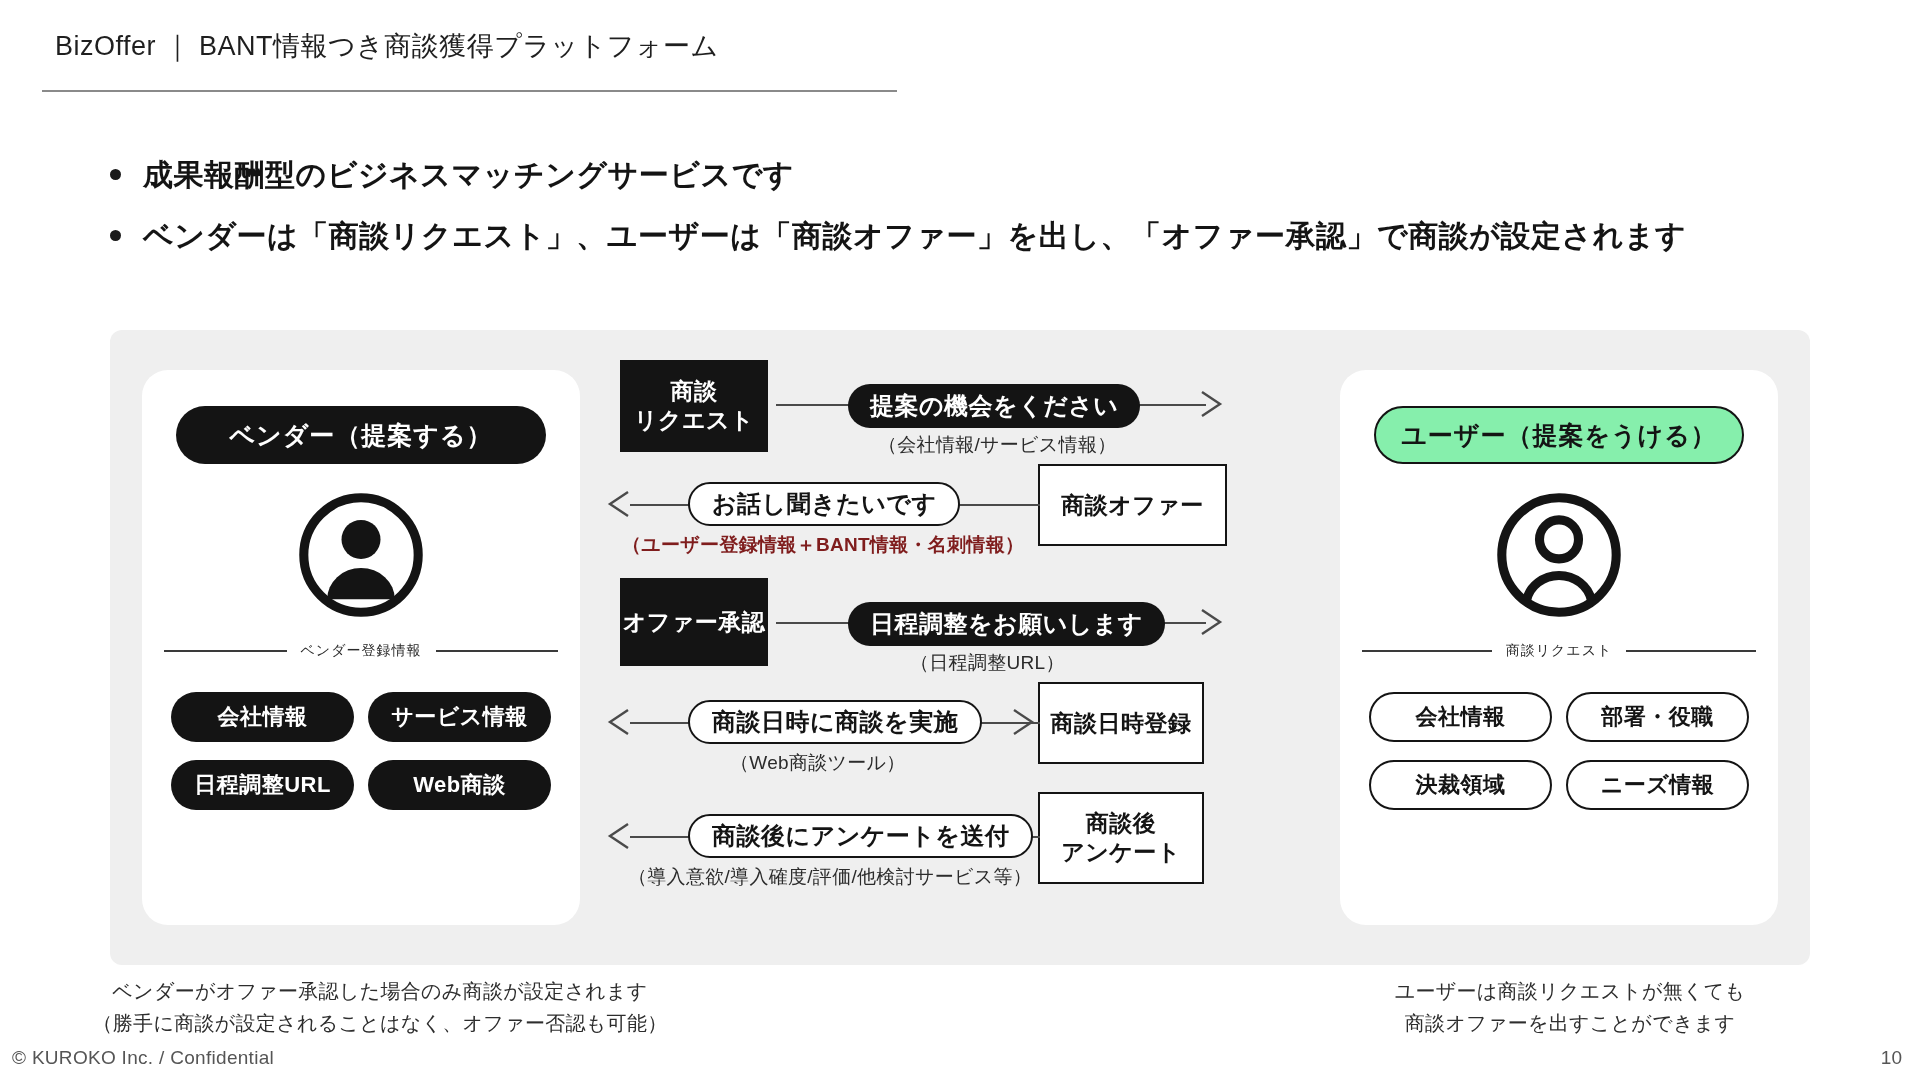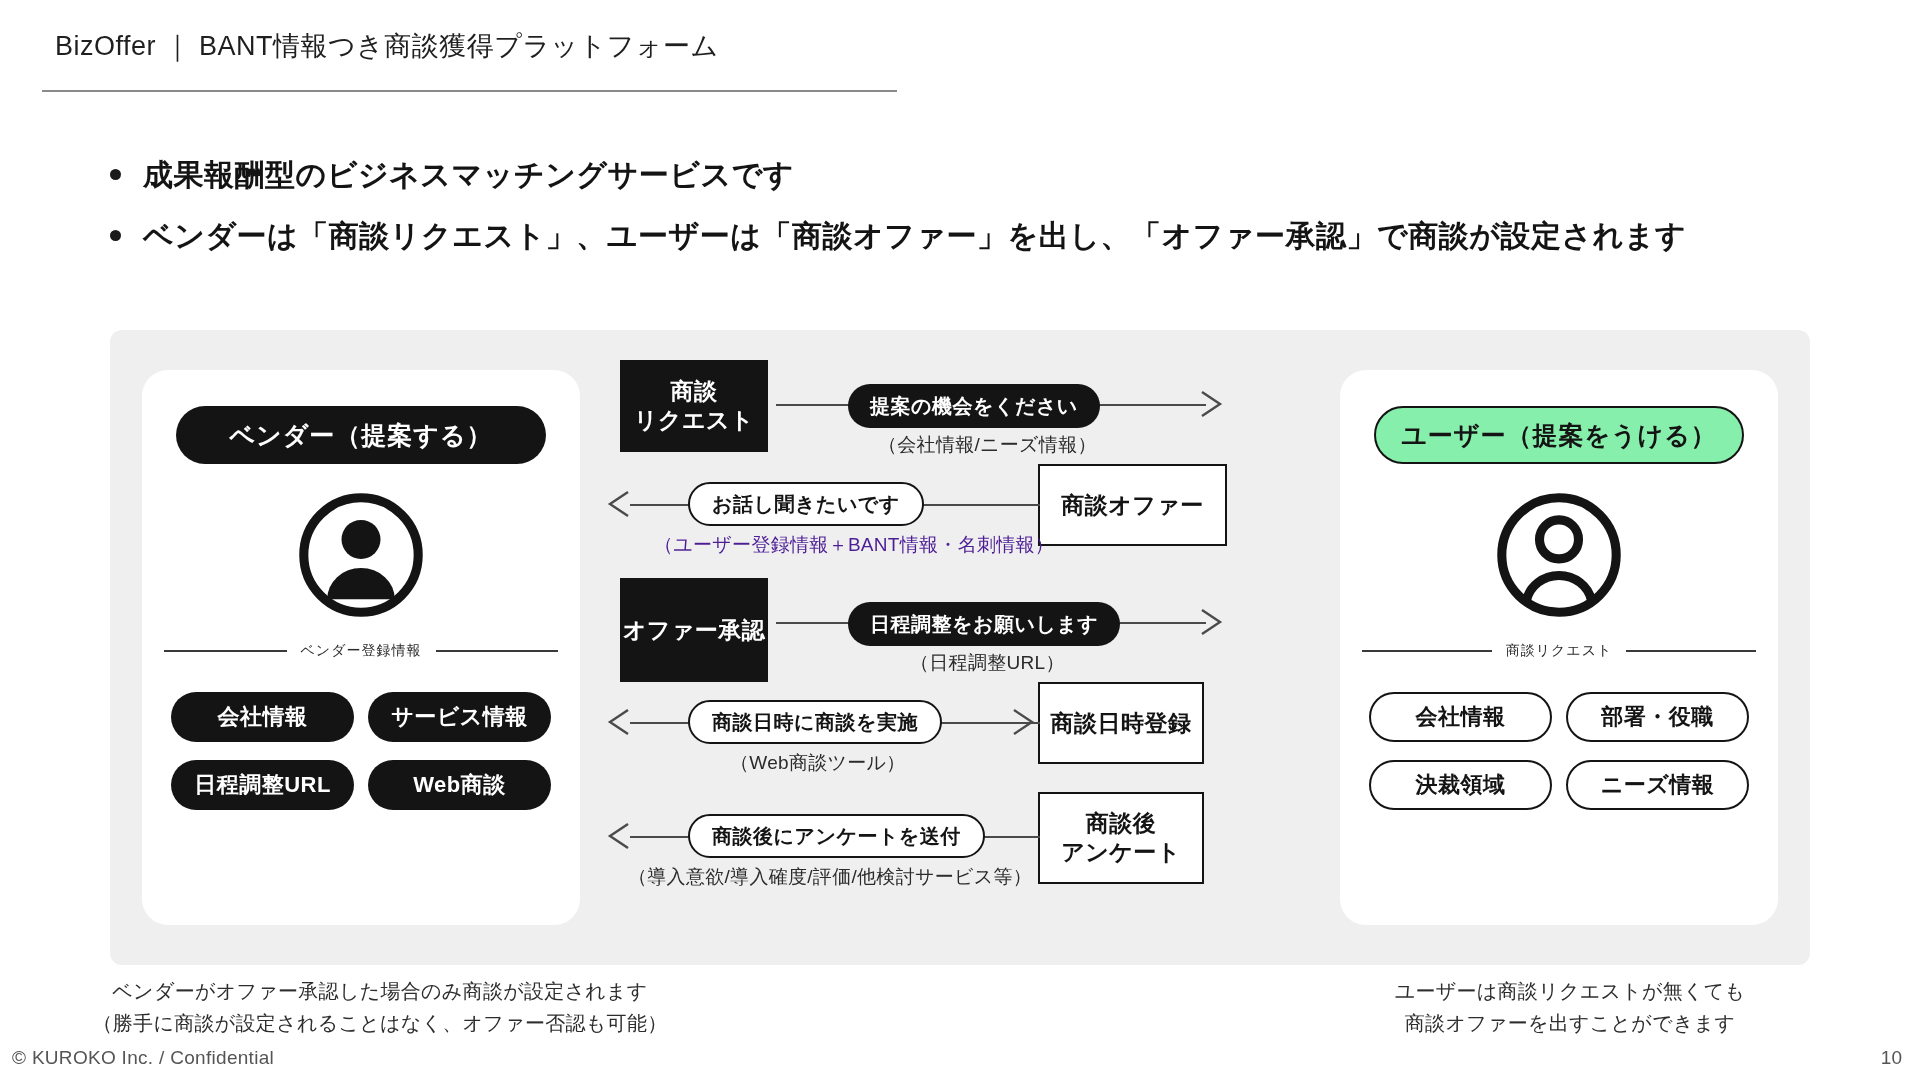--- a/index.html
+++ b/index.html
@@ -75,30 +75,30 @@
 
   .sq-tag {
     position: absolute; display: flex; align-items: center; justify-content: center;
     text-align: center; font-size: 23px; font-weight: bold; line-height: 1.25; letter-spacing: .5px;
   }
   .sq-tag.filled  { background: #141414; color: #fff; }
   .sq-tag.outline { background: #fff; color: #141414; border: 2.5px solid #141414; }
 
   .msg {
     position: absolute; display: flex; align-items: center; justify-content: center;
-    height: 44px; border-radius: 24px; font-size: 20px; font-weight: bold;
+    height: 44px; border-radius: 24px; font-size: 24px; font-weight: bold;
     white-space: nowrap; letter-spacing: .5px; padding: 9px 22px;
   }
   .msg.filled  { background: #141414; color: #fff; }
   .msg.outline { background: #fff; color: #141414; border: 2.5px solid #141414; }
 
   .sub {
     position: absolute; font-size: 19px; color: #2b2b2b; white-space: nowrap; letter-spacing: .3px;
   }
-  .sub.bold { font-weight: normal; color: #4c1d95; margin-left: 32px; }
+  .sub.bold { font-weight: bold; color: #7f1d1d; }
 
   .conn { position: absolute; height: 2px; background: #4a4a4a; }
   .arrowhead { position: absolute; }
 
   
   .note { position: absolute; font-size: 20px; line-height: 1.6; color: #2d2d2d; text-align: center; letter-spacing: .3px; }
   .note.left  { left: 60px;  top: 975px; width: 640px; font-family: Liberation Serif, serif; }
   .note.right { left: 1300px; top: 975px; width: 540px; }
 
   
@@ -162,37 +162,37 @@
             <span>リクエスト</span>
           </span>
         </div>
         <div class="conn" style="left:166px; top:50px; width:430px;"></div>
         <div class="msg filled" style="left:238px; top:30px;">提案の機会をください</div>
         <div class="arrowhead" style="left:588px; top:34px;">
           <svg width="30" height="32" viewBox="0 0 30 32">
               <path d="M4 4 L22 16 L4 28" fill="none" stroke="#4a4a4a" stroke-width="2.4"></path>
             </svg>
         </div>
-        <div class="sub" style="left:268px; top:78px;">（会社情報/ニーズ情報）</div>
+        <div class="sub" style="left:268px; top:78px;">（会社情報/サービス情報）</div>
       </div>
 
       <div class="flow-row" style="top:110px;">
         <div class="sq-tag outline" style="left:428px; top:0px; width:189px; height:82px;">商談オファー</div>
         <div class="conn" style="left:20px; top:40px; width:410px;"></div>
         <div class="msg outline" style="left:78px; top:18px;">お話し聞きたいです</div>
         <div class="arrowhead" style="left:-4px; top:24px;">
           <svg width="30" height="32" viewBox="0 0 30 32">
               <path d="M22 4 L4 16 L22 28" fill="none" stroke="#4a4a4a" stroke-width="2.4"></path>
             </svg>
         </div>
         <div class="sub bold" style="left:12px; top:68px;">（ユーザー登録情報＋BANT情報・名刺情報）</div>
       </div>
 
       <div class="flow-row" style="top:218px;">
-        <div class="sq-tag filled" style="left:10px; top:6px; width:148px; height:104px;">オファー承認</div>
+        <div class="sq-tag filled" style="left:10px; top:6px; width:148px; height:88px;">オファー承認</div>
         <div class="conn" style="left:166px; top:50px; width:430px;"></div>
         <div class="msg filled" style="left:238px; top:30px;">日程調整をお願いします</div>
         <div class="arrowhead" style="left:588px; top:34px;">
           <svg width="30" height="32" viewBox="0 0 30 32">
               <path d="M4 4 L22 16 L4 28" fill="none" stroke="#4a4a4a" stroke-width="2.4"></path>
             </svg>
         </div>
         <div class="sub" style="left:300px; top:78px;">（日程調整URL）</div>
       </div>
 

